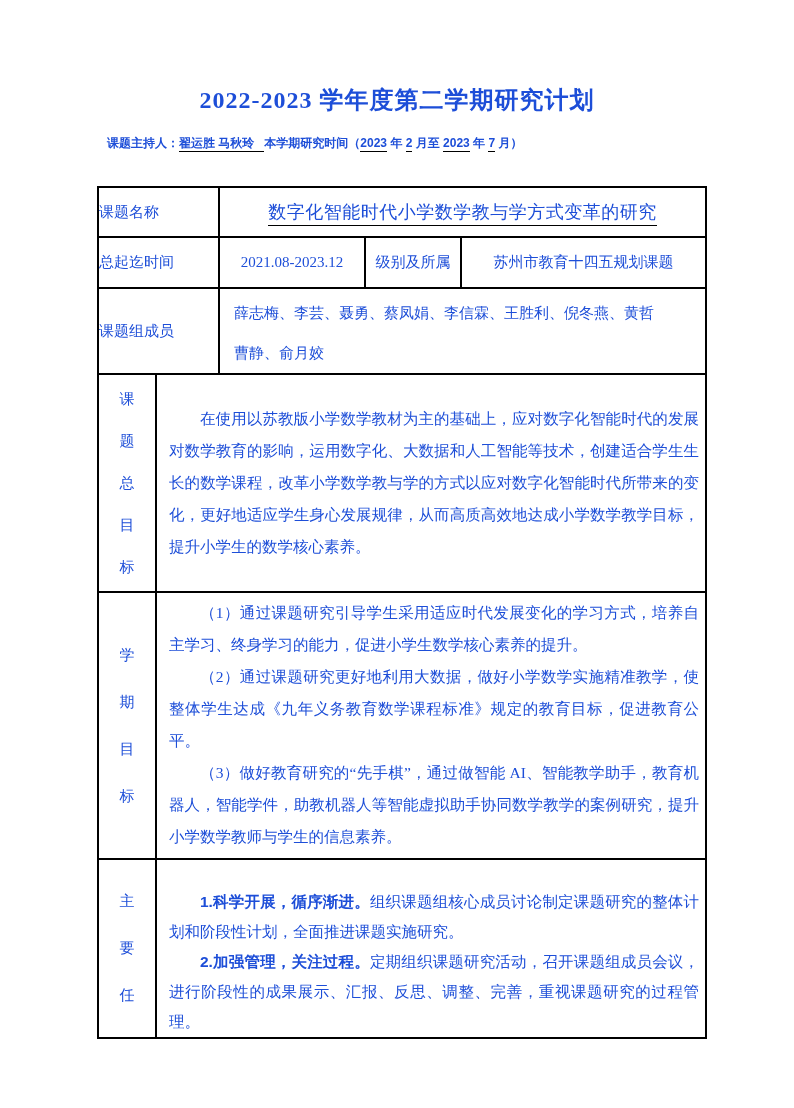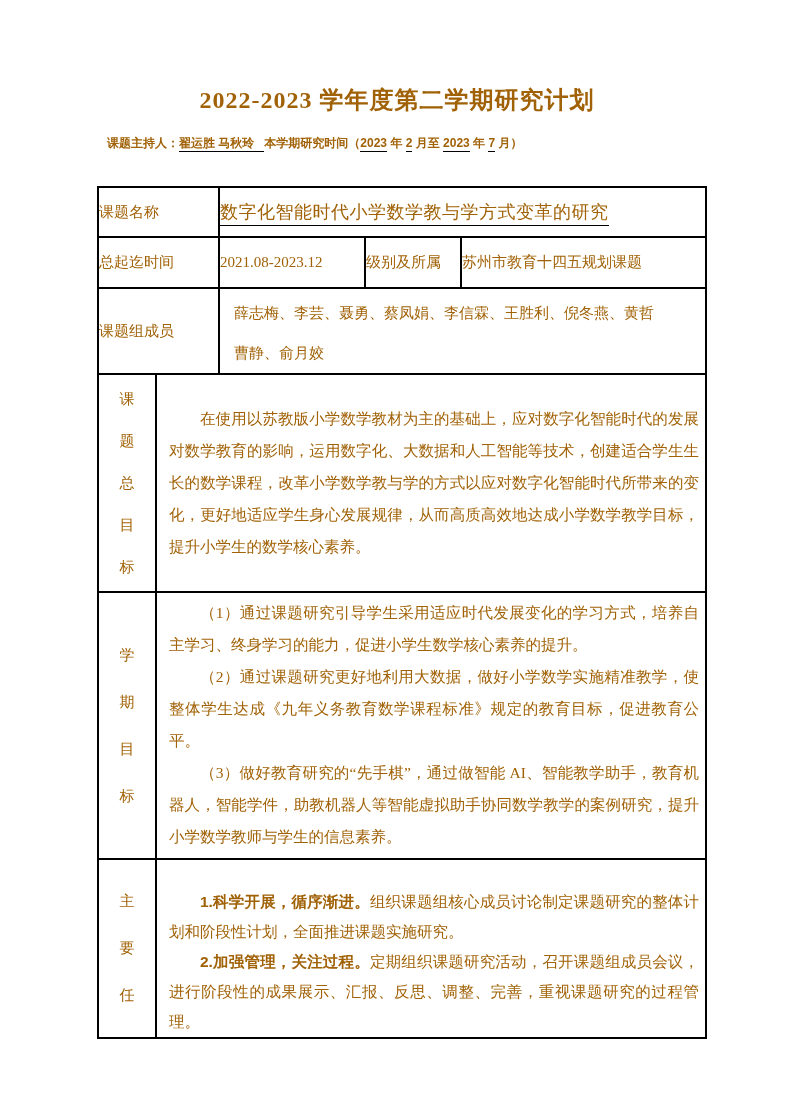--- a/index.html
+++ b/index.html
@@ -1,20 +1,20 @@
 <!DOCTYPE html>
 <html><head>
 <meta charset="utf-8">
 <style>
   html,body { margin:0; padding:0; background:#ffffff; }
   .page {
     position:relative;
     width:794px; height:1108px;
     background:#ffffff;
-    color:#a16207;
+    color:#1d4ed8;
     font-family:"Liberation Serif","DejaVu Serif",serif;
     overflow:hidden;
   }
   .doc-title {
     position:absolute; top:84px; left:0; width:100%;
     margin:0; text-align:center;
     font-size:24px; font-weight:bold;
     font-family:"Liberation Serif","DejaVu Serif",serif;
     letter-spacing:1px;
   }
@@ -38,22 +38,22 @@
     overflow:hidden;
   }
   tr.r1 { height:50px; }
   tr.r2 { height:51px;margin-top:24px; }
   tr.r3 { height:81px; }
   tr.r4 { height:218px; }
   tr.r5 { height:267px; }
   tr.r6 { height:155px; }
 
   td.lbl { vertical-align:middle; font-size:15px; }
-  td.ctr { vertical-align:middle; font-size:15px; }
-  td.name-val { vertical-align:middle; }
+  td.ctr { text-align:center; vertical-align:middle; font-size:15px; }
+  td.name-val { text-align:center; vertical-align:middle; }
   .topic-title { font-size:18px; border-bottom:1.5px solid #000; padding-bottom:3px; letter-spacing:0.5px; }
 
   td.members { vertical-align:middle; padding:4px 10px 0 14px; line-height:40px; font-size:15px; }
 
   td.vlbl { text-align:center; vertical-align:middle; font-size:15px; }
   .vstack { display:flex; flex-direction:column; align-items:center; justify-content:center; }
   .vstack.g23 { gap:23px; }
   .vstack.g28 { gap:28px; }
 
   td.body { padding:0 6px 0 12px; line-height:32px; text-align:justify; }

